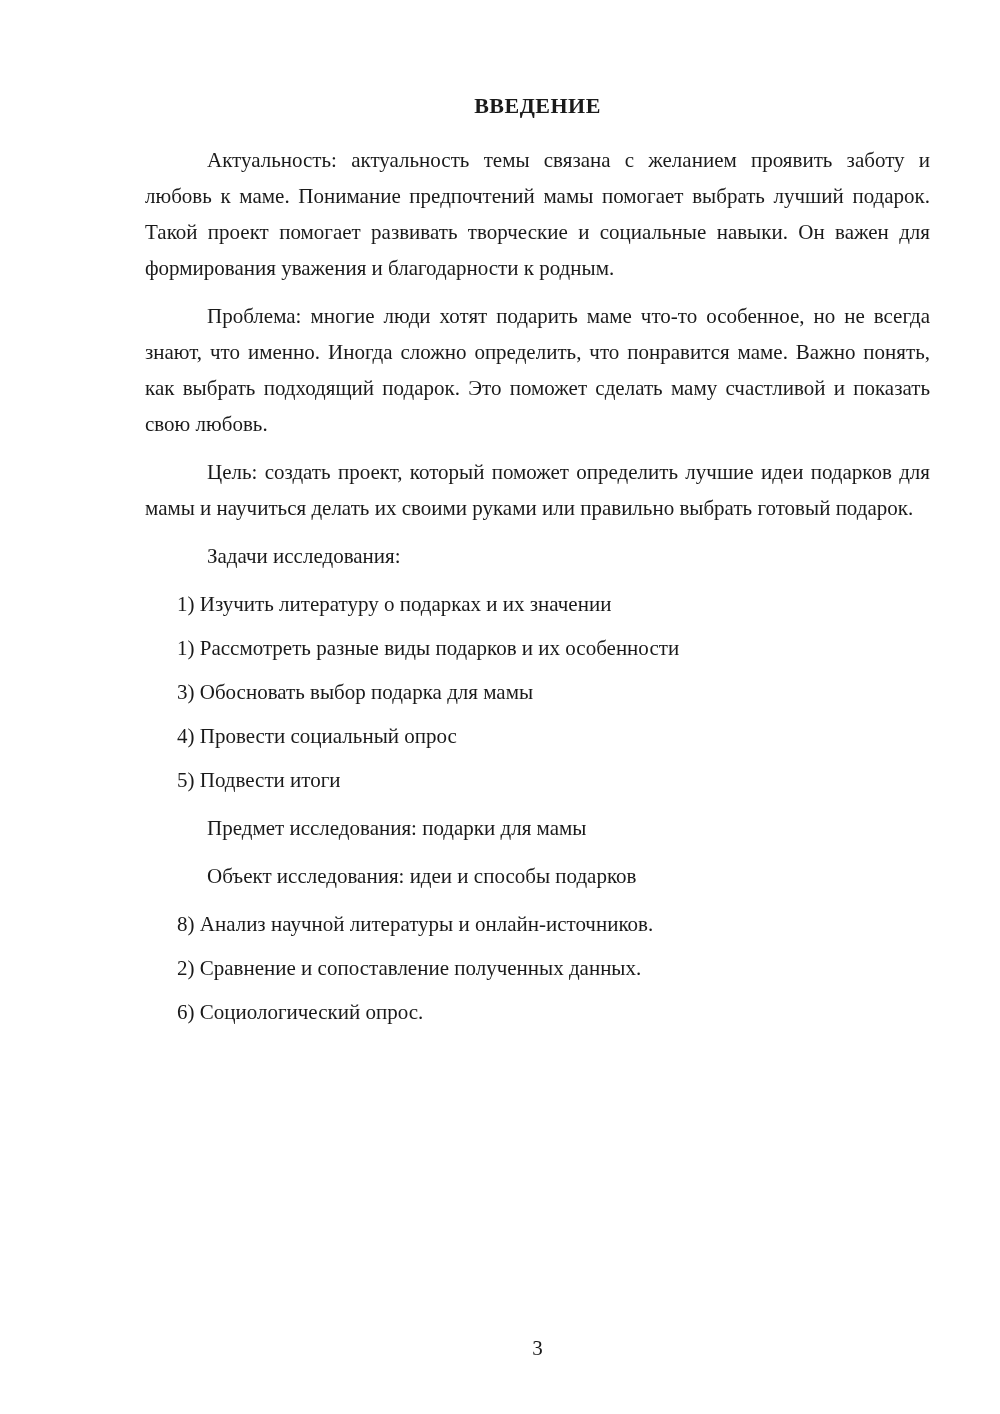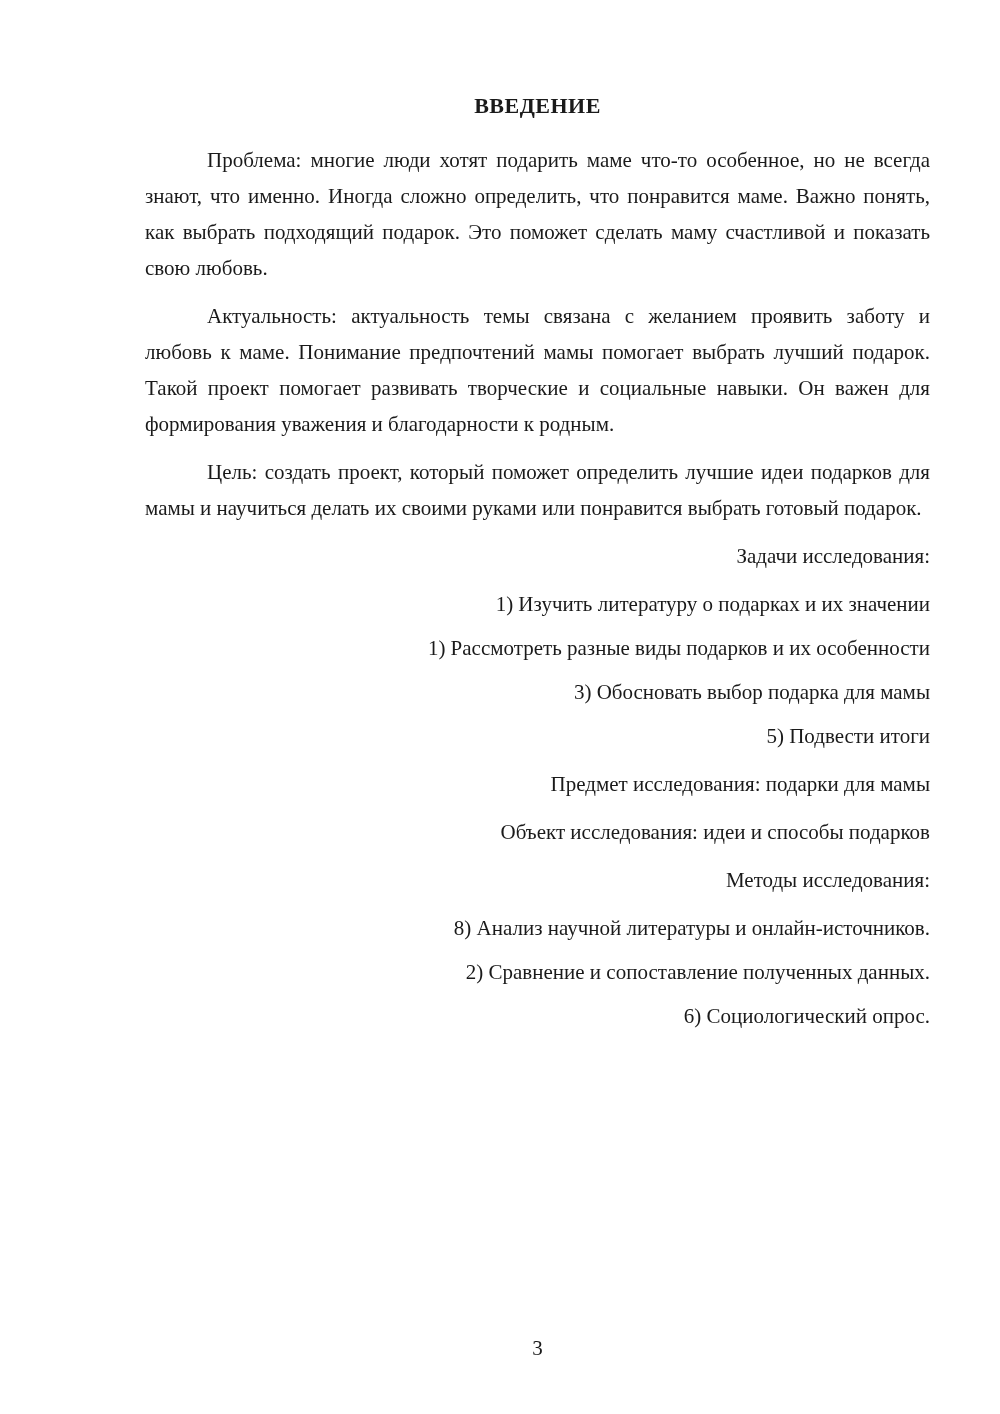--- a/index.html
+++ b/index.html
@@ -30,27 +30,27 @@
   }
   .para {
     margin: 0 0 12px 0;
     text-indent: 62px;
     text-align: justify;
     text-align-last: left;
   }
   .heading-para {
     margin: 0 0 12px 0;
     text-indent: 62px;
-    text-align: right;
+    text-align: left;
     font-family: Liberation Serif, serif;
   }
   .list-item {
     margin: 0 0 8px 0;
     padding-left: 32px;
-    text-align: right;
+    text-align: left;
   }
   .list-block {
     margin: 0 0 12px 0;
   }
   .page-number {
     position: absolute;
     left: 145px;
     right: 70px;
     bottom: 48px;
     text-align: center;
@@ -58,41 +58,41 @@
     color: #1a1a1a;
   }
 </style>
 </head>
 <body>
 
 <div class="page">
 
   <h1 class="doc-title">ВВЕДЕНИЕ</h1>
 
+  <p class="para">Актуальность: актуальность темы связана с желанием проявить заботу и любовь к маме. Понимание предпочтений мамы помогает выбрать лучший подарок. Такой проект помогает развивать творческие и социальные навыки. Он важен для формирования уважения и благодарности к родным.</p>
+
   <p class="para">Проблема: многие люди хотят подарить маме что-то особенное, но не всегда знают, что именно. Иногда сложно определить, что понравится маме. Важно понять, как выбрать подходящий подарок. Это поможет сделать маму счастливой и показать свою любовь.</p>
 
-  <p class="para">Актуальность: актуальность темы связана с желанием проявить заботу и любовь к маме. Понимание предпочтений мамы помогает выбрать лучший подарок. Такой проект помогает развивать творческие и социальные навыки. Он важен для формирования уважения и благодарности к родным.</p>
-
-  <p class="para">Цель: создать проект, который поможет определить лучшие идеи подарков для мамы и научиться делать их своими руками или понравится выбрать готовый подарок.</p>
+  <p class="para">Цель: создать проект, который поможет определить лучшие идеи подарков для мамы и научиться делать их своими руками или правильно выбрать готовый подарок.</p>
 
   <p class="heading-para">Задачи исследования:</p>
 
   <div class="list-block">
     <div class="list-item">1) Изучить литературу о подарках и их значении</div>
     <div class="list-item">1) Рассмотреть разные виды подарков и их особенности</div>
     <div class="list-item">3) Обосновать выбор подарка для мамы</div>
+    <div class="list-item">4) Провести социальный опрос</div>
     <div class="list-item">5) Подвести итоги</div>
   </div>
 
   <p class="heading-para">Предмет исследования: подарки для мамы</p>
 
   <p class="heading-para">Объект исследования: идеи и способы подарков</p>
 
 
-  <p class="heading-para">Методы исследования:</p>
 
   <div class="list-block">
     <div class="list-item">8) Анализ научной литературы и онлайн-источников.</div>
     <div class="list-item">2) Сравнение и сопоставление полученных данных.</div>
     <div class="list-item">6) Социологический опрос.</div>
   </div>
 
   <div class="page-number">3</div>
 
 </div>

